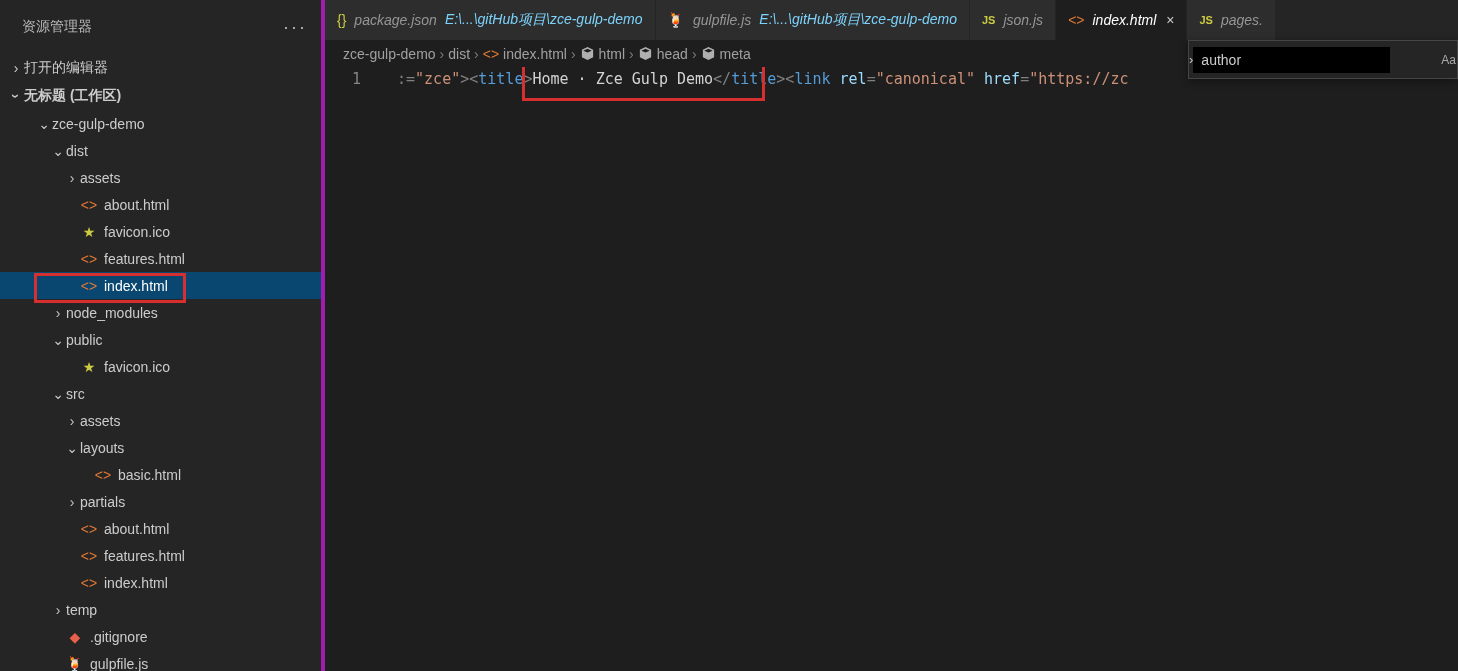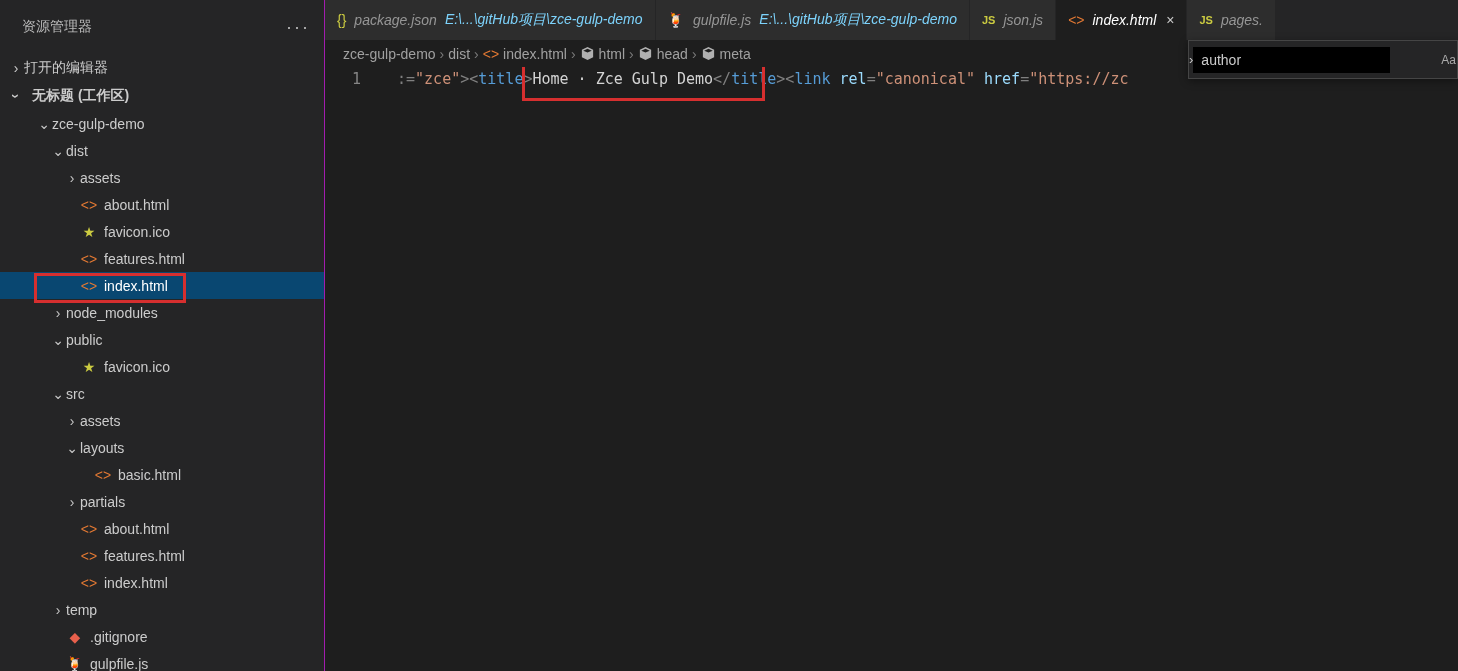--- a/index.html
+++ b/index.html
@@ -11,21 +11,21 @@
   width: 1458px;
   height: 671px;
   overflow: hidden;
   display: flex;
 }
 .sidebar {
   width: 325px;
   background: #252526;
   display: flex;
   flex-direction: column;
-  border-right: 1px solid #a21caf;
+  border-right: 4px solid #a21caf;
 }
 .sidebar-header {
   height: 54px;
   display: flex;
   align-items: center;
   justify-content: space-between;
   padding: 0 14px 0 22px;
   color: #bbbbbb;
   font-size: 14px;
 }
@@ -33,21 +33,21 @@
 .sidebar-section {
   display: flex;
   align-items: center;
   padding: 4px 8px;
   height: 28px;
   color: #cccccc;
   cursor: pointer;
   font-size: 14px;
 }
 .sidebar-section .chev { width: 16px; text-align: center; color: #cccccc; }
-.sidebar-section.bold { font-weight: 600; gap: 8px; }
+.sidebar-section.bold { font-weight: 600; }
 .tree {
   flex: 1;
   overflow: hidden;
   padding-top: 0;
 }
 .tree-row {
   display: flex;
   height: 27px;
   align-items: center;
   cursor: pointer;

